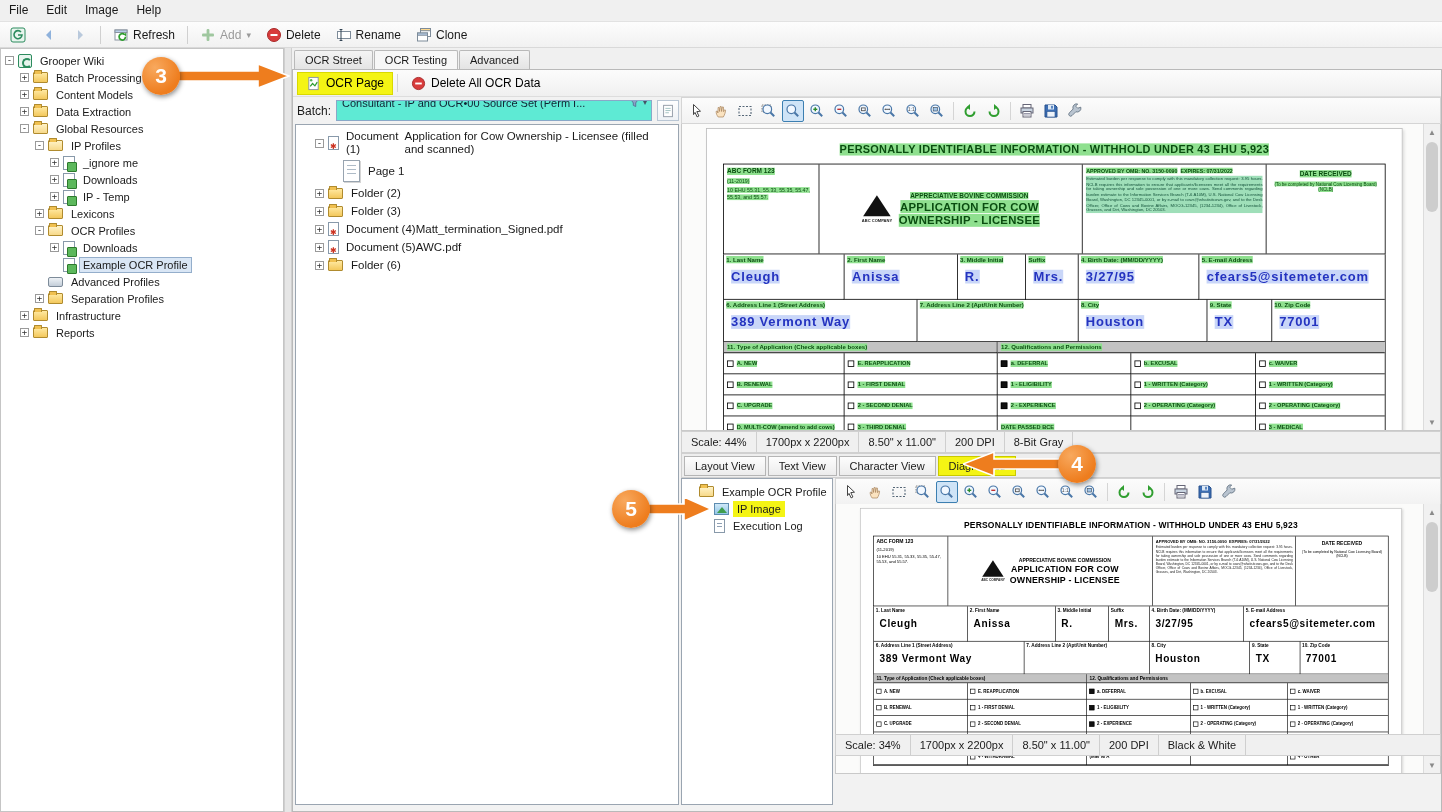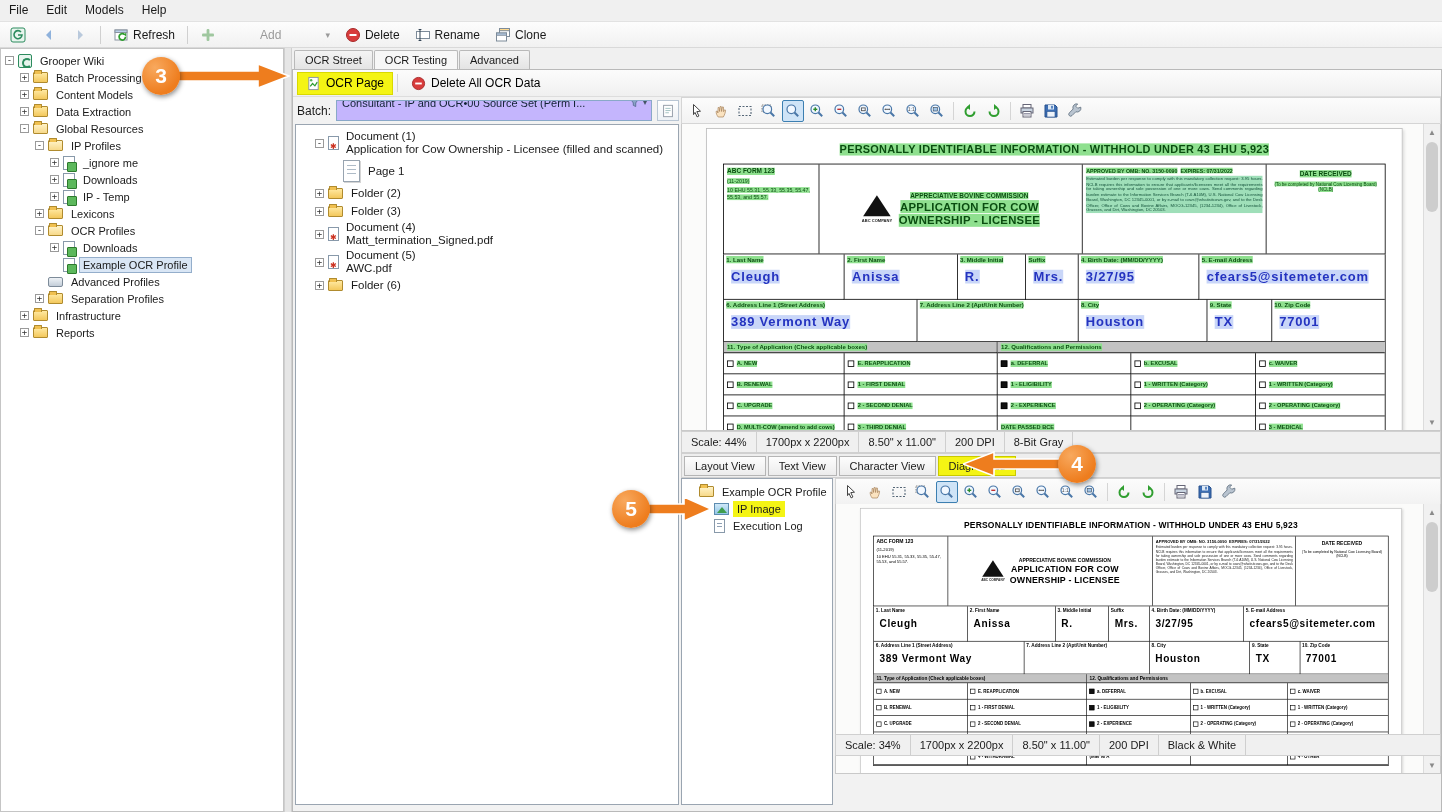--- a/index.html
+++ b/index.html
@@ -7,36 +7,36 @@
   #app{position:relative;width:1442px;height:812px;background:#f0f0f0;}
 
   
   #menubar{position:absolute;left:0;top:0;width:100%;height:22px;background:#f0f0f0;border-bottom:1px solid #e2e2e2;display:flex;align-items:stretch;}
   .menuitem{padding:3px 9px;font-size:12px;cursor:default;}
 
   
   #toolbar{position:absolute;left:0;top:22px;width:100%;height:26px;background:linear-gradient(#fdfdfd,#f1f1f1);border-bottom:1px solid #d9d9d9;display:flex;align-items:center;padding:0 3px;gap:1px;}
   .tbtn{display:flex;align-items:center;gap:4px;padding:2px 6px;height:22px;border:1px solid transparent;border-radius:2px;font-size:12px;cursor:default;}
   .tbtn svg{width:16px;height:16px;flex:none;}
-  .tbtn.dis span{color:#9a9a9a;margin-left:40px;}
+  .tbtn.dis span{color:#9a9a9a;}
   .tsep{width:1px;height:18px;background:#d0d0d0;margin:0 4px;}
   .caret{font-size:9px;color:#999;margin-left:1px;}
 
   
   #left-panel{position:absolute;left:0;top:48px;width:284px;bottom:0;background:#fff;border:1px solid #c5c5c5;overflow:hidden;padding:3px 0 0 2px;}
   #splitter{position:absolute;left:284px;top:48px;width:8px;bottom:0;background:#e6e6e6;border-left:1px solid #cfcfcf;border-right:1px solid #cfcfcf;cursor:col-resize;}
 
   .trow{display:flex;align-items:center;min-height:17px;font-size:11px;white-space:nowrap;cursor:default;padding-right:4px;}
   .exp{width:9px;height:9px;border:1px solid #9a9a9a;background:#fff;font-size:9px;line-height:7px;text-align:center;margin-right:4px;flex:none;color:#333;font-family:"DejaVu Sans Mono",monospace;}
   .exp.none{border:none;background:transparent;}
   .ticon{margin-right:4px;flex:none;position:relative;display:inline-block;}
   .tlabel{padding:1px 3px;border:1px solid transparent;}
   .tlabel.sellabel{background:#d9e6f5;border:1px solid #94aecb;}
   .tlabel.yellowlabel{background:#f4f414;}
-  .tlabels{display:flex;flex-direction:column;line-height:13px;padding:1px 3px;white-space:normal;justify-content:space-between;}
+  .tlabels{display:flex;flex-direction:row;line-height:13px;padding:1px 3px;white-space:normal;justify-content:space-between;}
   .trow.selblue .tlabel{background:#cbe3fb;border:1px solid #7eb2e8;border-radius:2px;}
 
   .ticon.folder,.ticon.folder-open{width:15px;height:11px;background:linear-gradient(#ffe9a2,#f3c85c);border:1px solid #b08b2e;border-radius:1px;}
   .ticon.folder::before,.ticon.folder-open::before{content:"";position:absolute;top:-3px;left:0;width:6px;height:3px;background:#f0c050;border:1px solid #b08b2e;border-bottom:none;border-radius:1px 1px 0 0;}
   .ticon.folder-open{background:linear-gradient(#fff3c8,#f7d98a);}
   .ticon.doc{width:11px;height:14px;background:#fff;border:1px solid #8899aa;}
   .ticon.doc::after{content:"✱";position:absolute;left:1px;bottom:-2px;color:#cc3322;font-size:8px;}
   .ticon.page{width:17px;height:22px;background:#fff;border:1px solid #98a4b0;box-shadow:1px 1px 0 #d5d5d5;}
   .ticon.page::after{content:"";position:absolute;left:3px;top:4px;right:3px;bottom:4px;background:repeating-linear-gradient(#aebbc7 0 1px,transparent 1px 4px);}
   .ticon.profile{width:12px;height:14px;background:#fff;border:1px solid #8899aa;}
@@ -59,21 +59,21 @@
   
   #ocr-toolbar{position:absolute;left:0;top:0;right:0;height:27px;background:linear-gradient(#fcfcfc,#f0f0f0);border-bottom:1px solid #ddd;display:flex;align-items:center;padding:0 4px;gap:4px;}
   #ocr-page-btn{display:flex;align-items:center;gap:5px;padding:3px 8px;background:#f4f414;border:1px solid #d9d900;font-size:12px;cursor:default;}
   #delete-all-btn{display:flex;align-items:center;gap:5px;padding:3px 8px;font-size:12px;border:1px solid transparent;cursor:default;background:none;}
   #ocr-toolbar svg{width:15px;height:15px;}
   .vsepline{width:1px;height:18px;background:#d5d5d5;}
 
   
   #batch-row{position:absolute;left:2px;top:27px;width:386px;height:27px;display:flex;align-items:center;gap:5px;padding:0 2px;}
   #batch-label{font-size:12px;}
-  #batch-combo{flex:1;height:21px;border:1px solid #89a8c8;background:#c4b5fd;display:flex;align-items:center;font-size:11px;color:#123;padding:0 2px 16px 5px;overflow:hidden;}
+  #batch-combo{flex:1;height:21px;border:1px solid #89a8c8;background:#5eead4;display:flex;align-items:center;font-size:11px;color:#123;padding:0 2px 16px 5px;overflow:hidden;}
   #batch-combo .cv{flex:1;white-space:nowrap;overflow:hidden;}
   #batch-combo svg{width:13px;height:13px;flex:none;}
   #batch-combo .dd{font-size:8px;color:#456;padding:0 2px;}
   #batch-doc-btn{width:22px;height:21px;border:1px solid #b9c6d4;background:linear-gradient(#fff,#eef2f6);display:flex;align-items:center;justify-content:center;}
   #batch-doc-btn svg{width:14px;height:14px;}
 
   
   #batch-panel{position:absolute;left:2px;top:54px;width:384px;bottom:6px;background:#fff;border:1px solid #9aa5b1;overflow:hidden;padding:4px 0 0 2px;}
   #batch-tree .trow{min-height:18px;font-size:11.5px;}
   #batch-tree .trow.pagerow{min-height:27px;}
@@ -154,21 +154,21 @@
   .arrow svg{display:block;}
 </style>
 </head>
 <body>
 
 <div id="app">
 
   <div id="menubar">
       <div class="menuitem">File</div>
       <div class="menuitem">Edit</div>
-      <div class="menuitem">Models</div>
+      <div class="menuitem">Image</div>
       <div class="menuitem">Help</div>
     </div>
 
   <div id="toolbar">
     <div class="tbtn">
         <svg viewBox="0 0 16 16">
           <rect x="1" y="1" width="14" height="14" rx="2" fill="#e8f5ee" stroke="#2c8c5e"></rect>
           <path d="M11 5 a4 4 0 1 0 1 3 h-4" fill="none" stroke="#2c8c5e" stroke-width="1.6"></path>
         </svg>
       </div>

